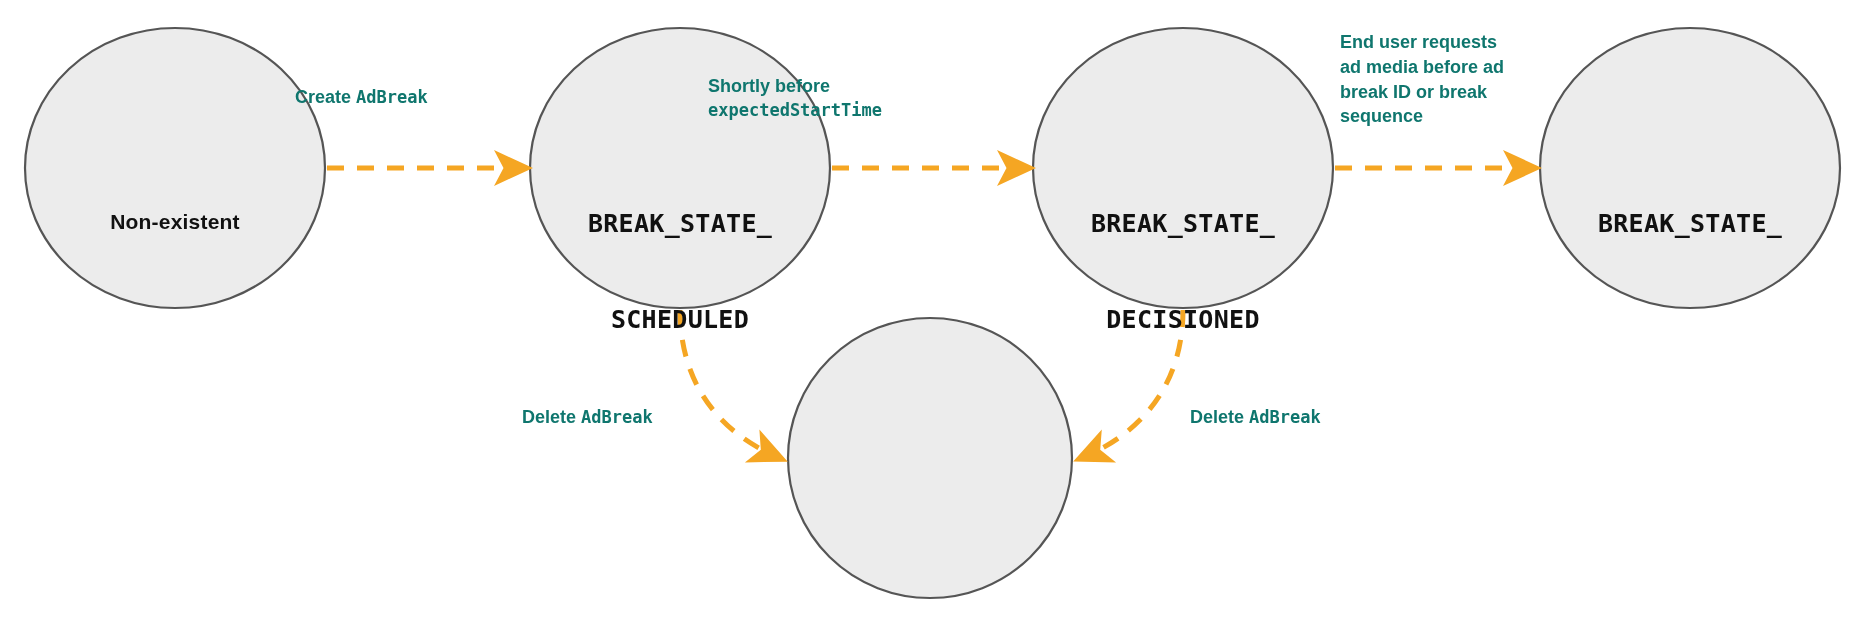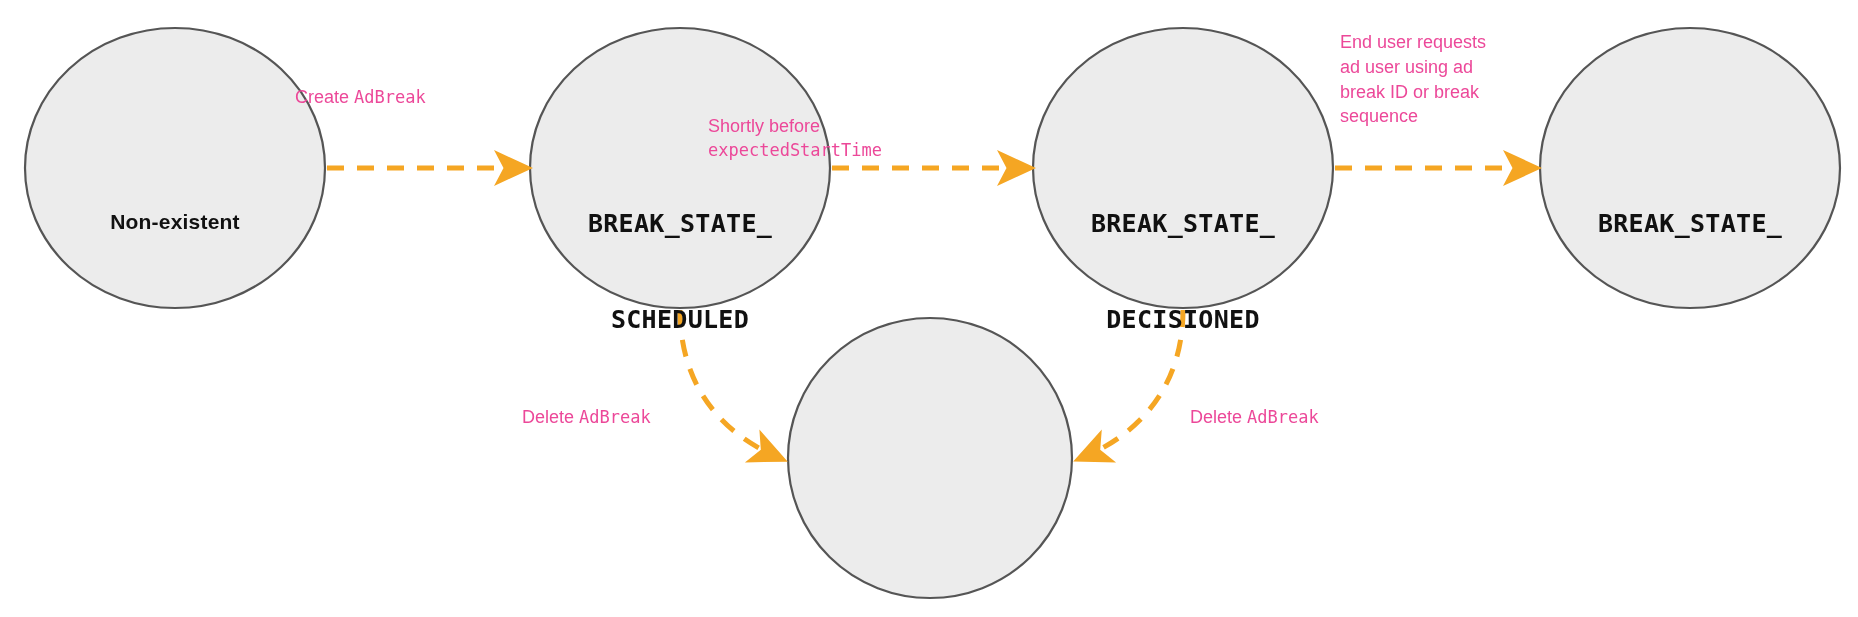--- a/index.html
+++ b/index.html
@@ -48,26 +48,27 @@
     letter-spacing: 0.2px;
   }
   .node-label.mono {
     font-family: "DejaVu Sans Mono", "Liberation Mono", monospace;
     font-weight: bold;
     font-size: 25px;
     letter-spacing: 0.3px;
   }
   .edge-label {
     position: absolute;
-    color: #ec4899;
+    color: #0f766e;
     font-family: "Liberation Sans", sans-serif;
     font-size: 18px;
     line-height: 1.38;
     pointer-events: none;
     white-space: nowrap;
+    font-weight: bold;
   }
   .edge-label .mono-seg {
     font-family: "DejaVu Sans Mono", "Liberation Mono", monospace;
     font-size: 17px;
   }
   .edge-label.center { text-align: left; }
   .edge-label.left { text-align: left; }
   .lbl-line { display: block; }
 </style>
 </head>
@@ -113,28 +114,28 @@
 
   <div class="node-label mono" style="left:1540px; top:144px; width:300px;">
     <span class="lbl-line">BREAK_STATE_</span>
   </div>
 
 
   <div class="edge-label center" style="left:295px; top:85px; width:240px;">
     <span class="lbl-line"><span>Create </span><span class="mono-seg">AdBreak</span></span>
   </div>
 
-  <div class="edge-label left" style="left:708px; top:74px; width:260px;margin-top:40px;">
+  <div class="edge-label left" style="left:708px; top:74px; width:260px;">
     <span class="lbl-line">Shortly before</span>
     <span class="lbl-line mono-seg">expectedStartTime</span>
   </div>
 
   <div class="edge-label left" style="left:1340px; top:30px; width:230px;">
     <span class="lbl-line">End user requests</span>
-    <span class="lbl-line">ad user using ad</span>
+    <span class="lbl-line">ad media before ad</span>
     <span class="lbl-line">break ID or break</span>
     <span class="lbl-line">sequence</span>
   </div>
 
   <div class="edge-label left" style="left:522px; top:405px; width:200px;">
     <span class="lbl-line"><span>Delete </span><span class="mono-seg">AdBreak</span></span>
   </div>
 
   <div class="edge-label left" style="left:1190px; top:405px; width:200px;">
     <span class="lbl-line"><span>Delete </span><span class="mono-seg">AdBreak</span></span>

